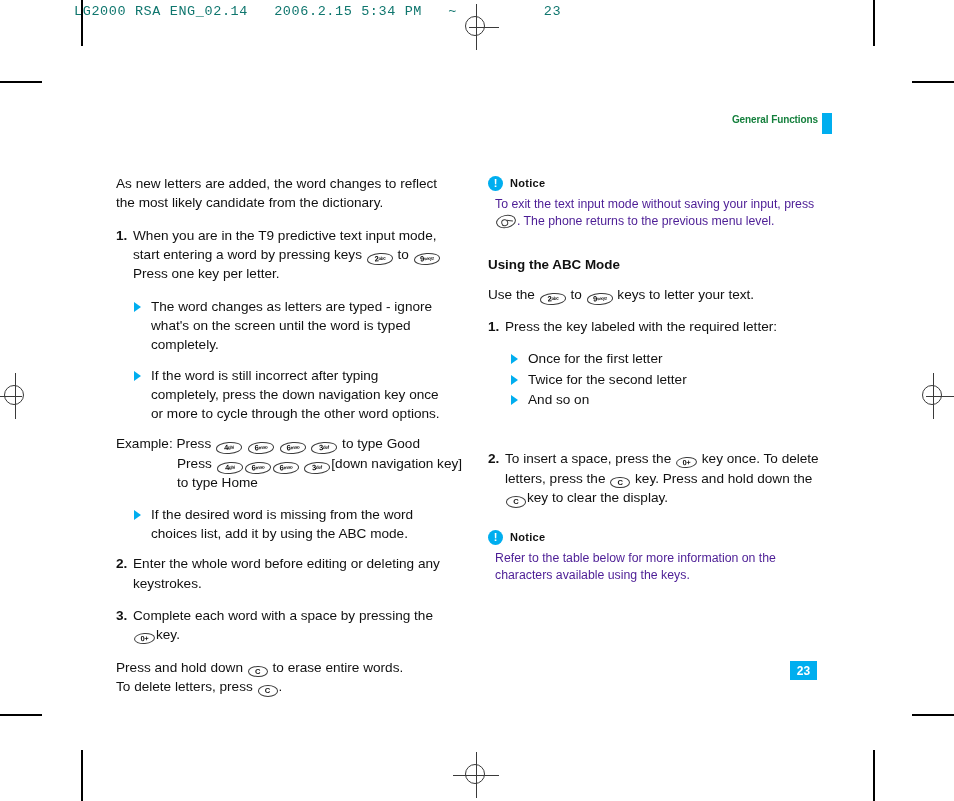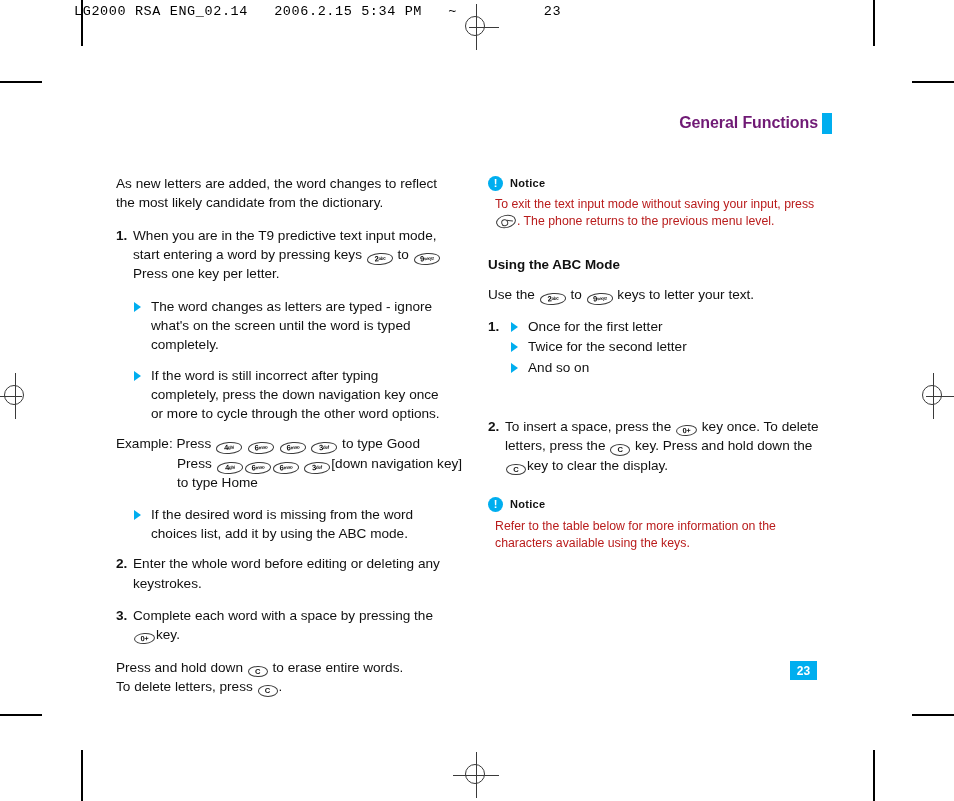--- a/index.html
+++ b/index.html
@@ -18,21 +18,21 @@
 
   
   .proof-line {
     position: absolute;
     left: 74px;
     top: 4px;
     font-family: "Liberation Mono", monospace;
     font-size: 13.5px;
     letter-spacing: 0.6px;
     white-space: pre;
-    color: #000000;
+    color: #0f766e;
   }
   .crop {
     position: absolute;
     background: #000;
   }
   .crop.h { height: 1.5px; }
   .crop.v { width: 1.5px; }
 
   .regmark {
     position: absolute;
@@ -75,24 +75,24 @@
     top: 0;
     width: 954px;
     height: 801px;
   }
 
   
   .running-head {
     position: absolute;
     right: 136px;
     top: 114px;
-    font-size: 16px;
+    font-size: 10px;
     font-weight: bold;
     letter-spacing: -0.1px;
-    color: #701a75;
+    color: #15803d;
   }
   .head-bar {
     position: absolute;
     right: 122px;
     top: 113px;
     width: 10px;
     height: 21px;
     background: #00aeef;
   }
 
@@ -189,21 +189,21 @@
   }
   .notice-title {
     font-size: 11px;
     font-weight: bold;
     letter-spacing: 0.3px;
   }
   .notice-body {
     font-size: 12.3px;
     line-height: 17px;
     padding-left: 7px;
-    color: #b91c1c;
+    color: #4c1d95;
   }
 
   .subhead {
     font-size: 13.4px;
     font-weight: bold;
     margin-bottom: 10px;
   }
 
   .gap-lg { height: 25px; }
   .gap-md { height: 14px; }
@@ -423,20 +423,21 @@
     <p class="para">
       <span>Use the</span>
       <span class="key key-num"><span class="d">2</span><span class="l">abc</span></span>
       <span>to</span>
       <span class="key key-num"><span class="d">9</span><span class="l">wxyz</span></span>
       <span>keys to letter your text.</span>
     </p>
 
     <div class="step">
       <span class="num">1.</span>
+      <span>Press the key labeled with the required letter:</span>
     </div>
 
     <div class="indent-2">
       <div class="bullet bullet-tight">
         <span class="tri"></span>
         <span>Once for the first letter</span>
       </div>
       <div class="bullet bullet-tight">
         <span class="tri"></span>
         <span>Twice for the second letter</span>

